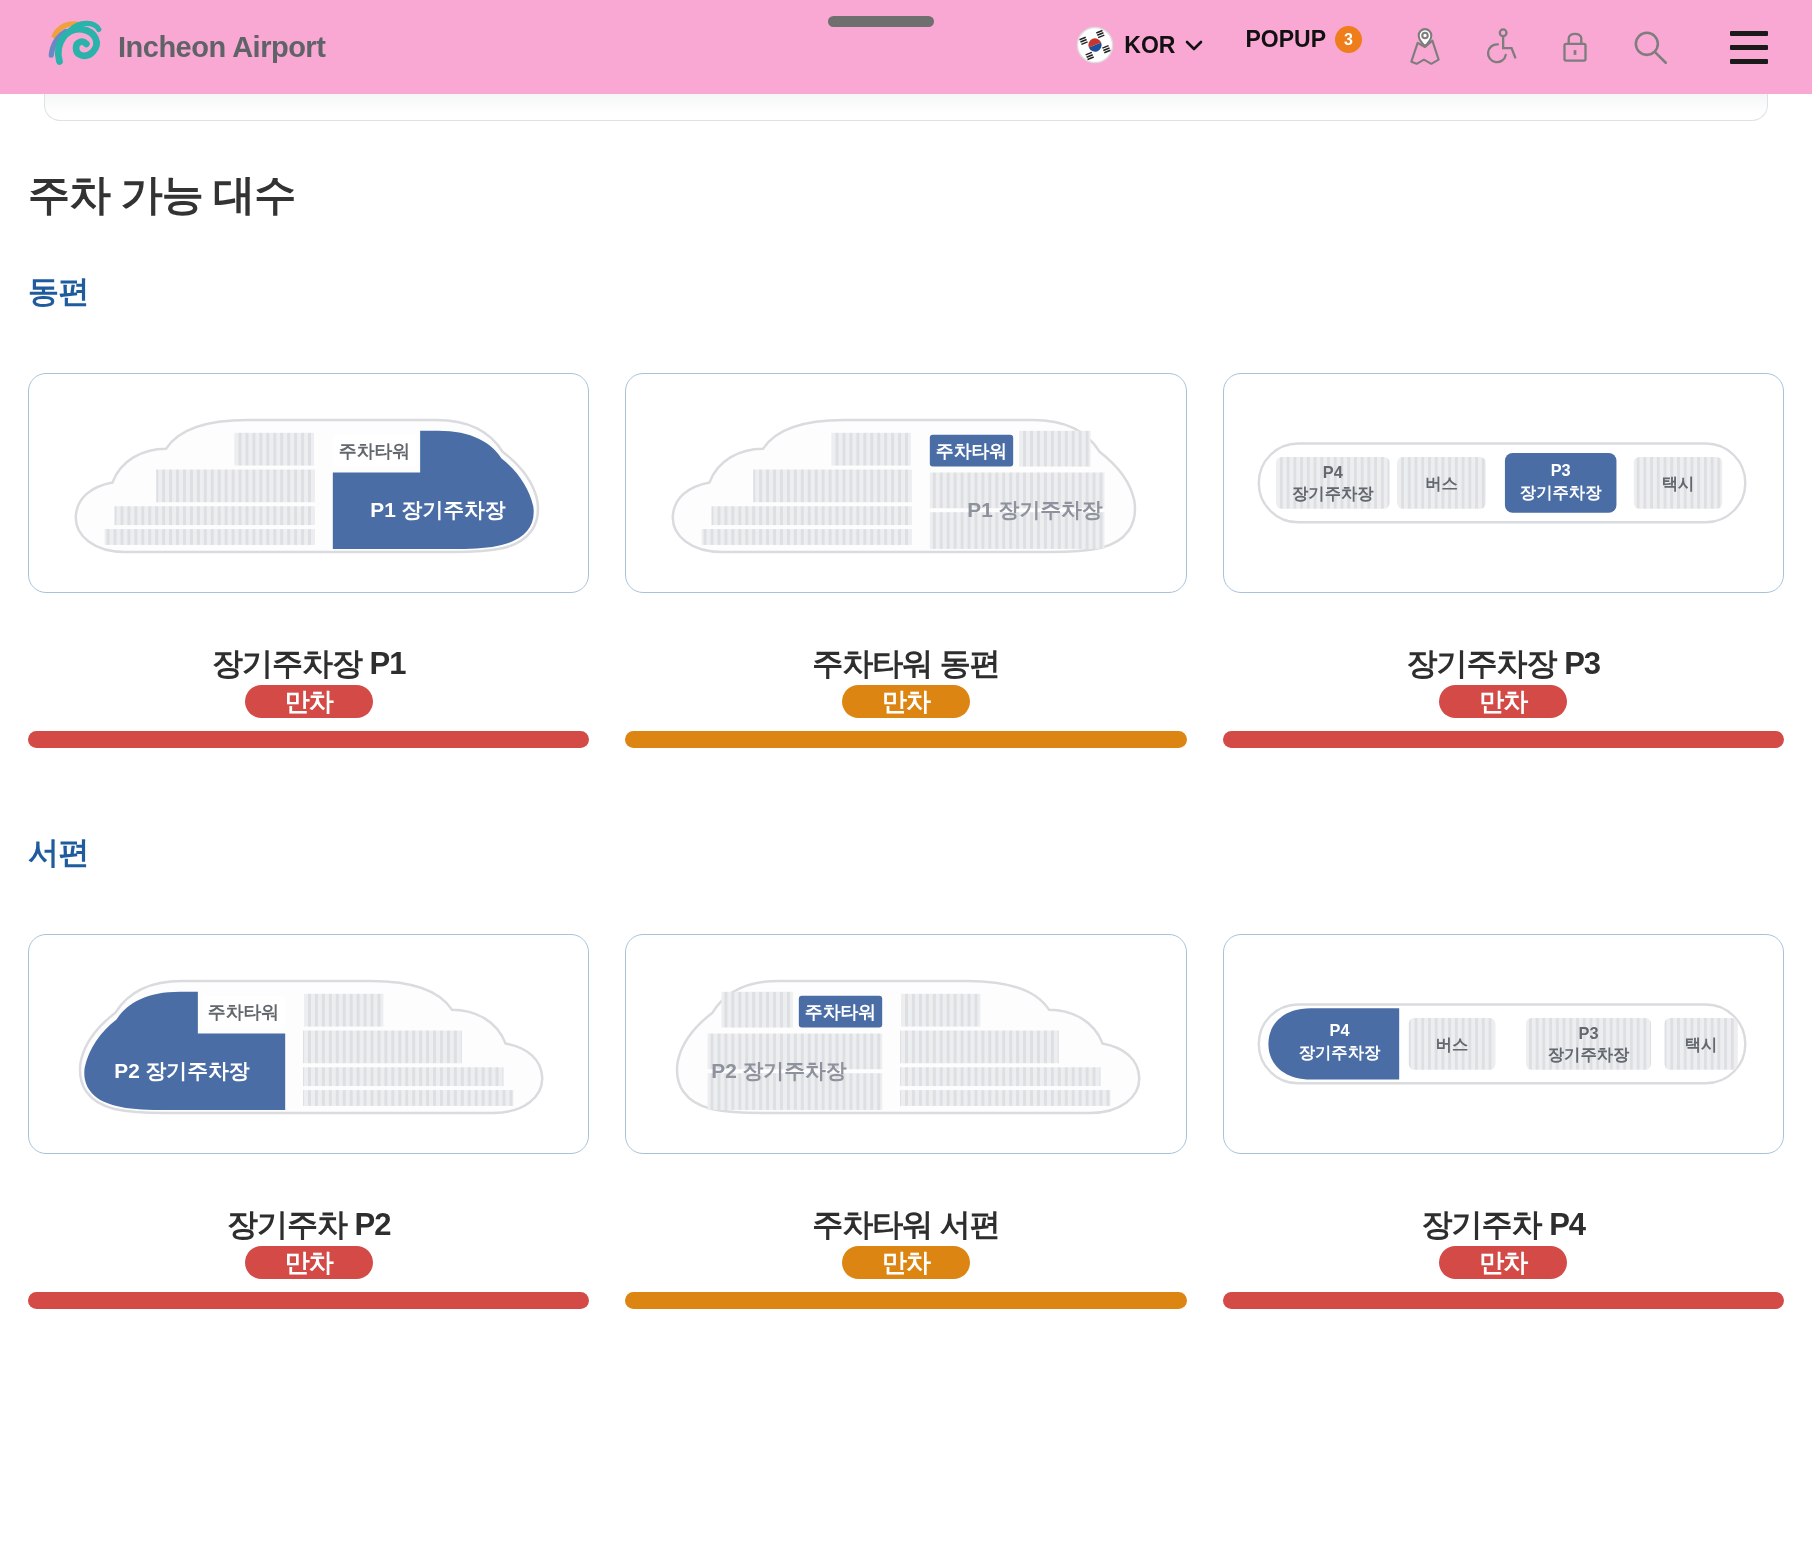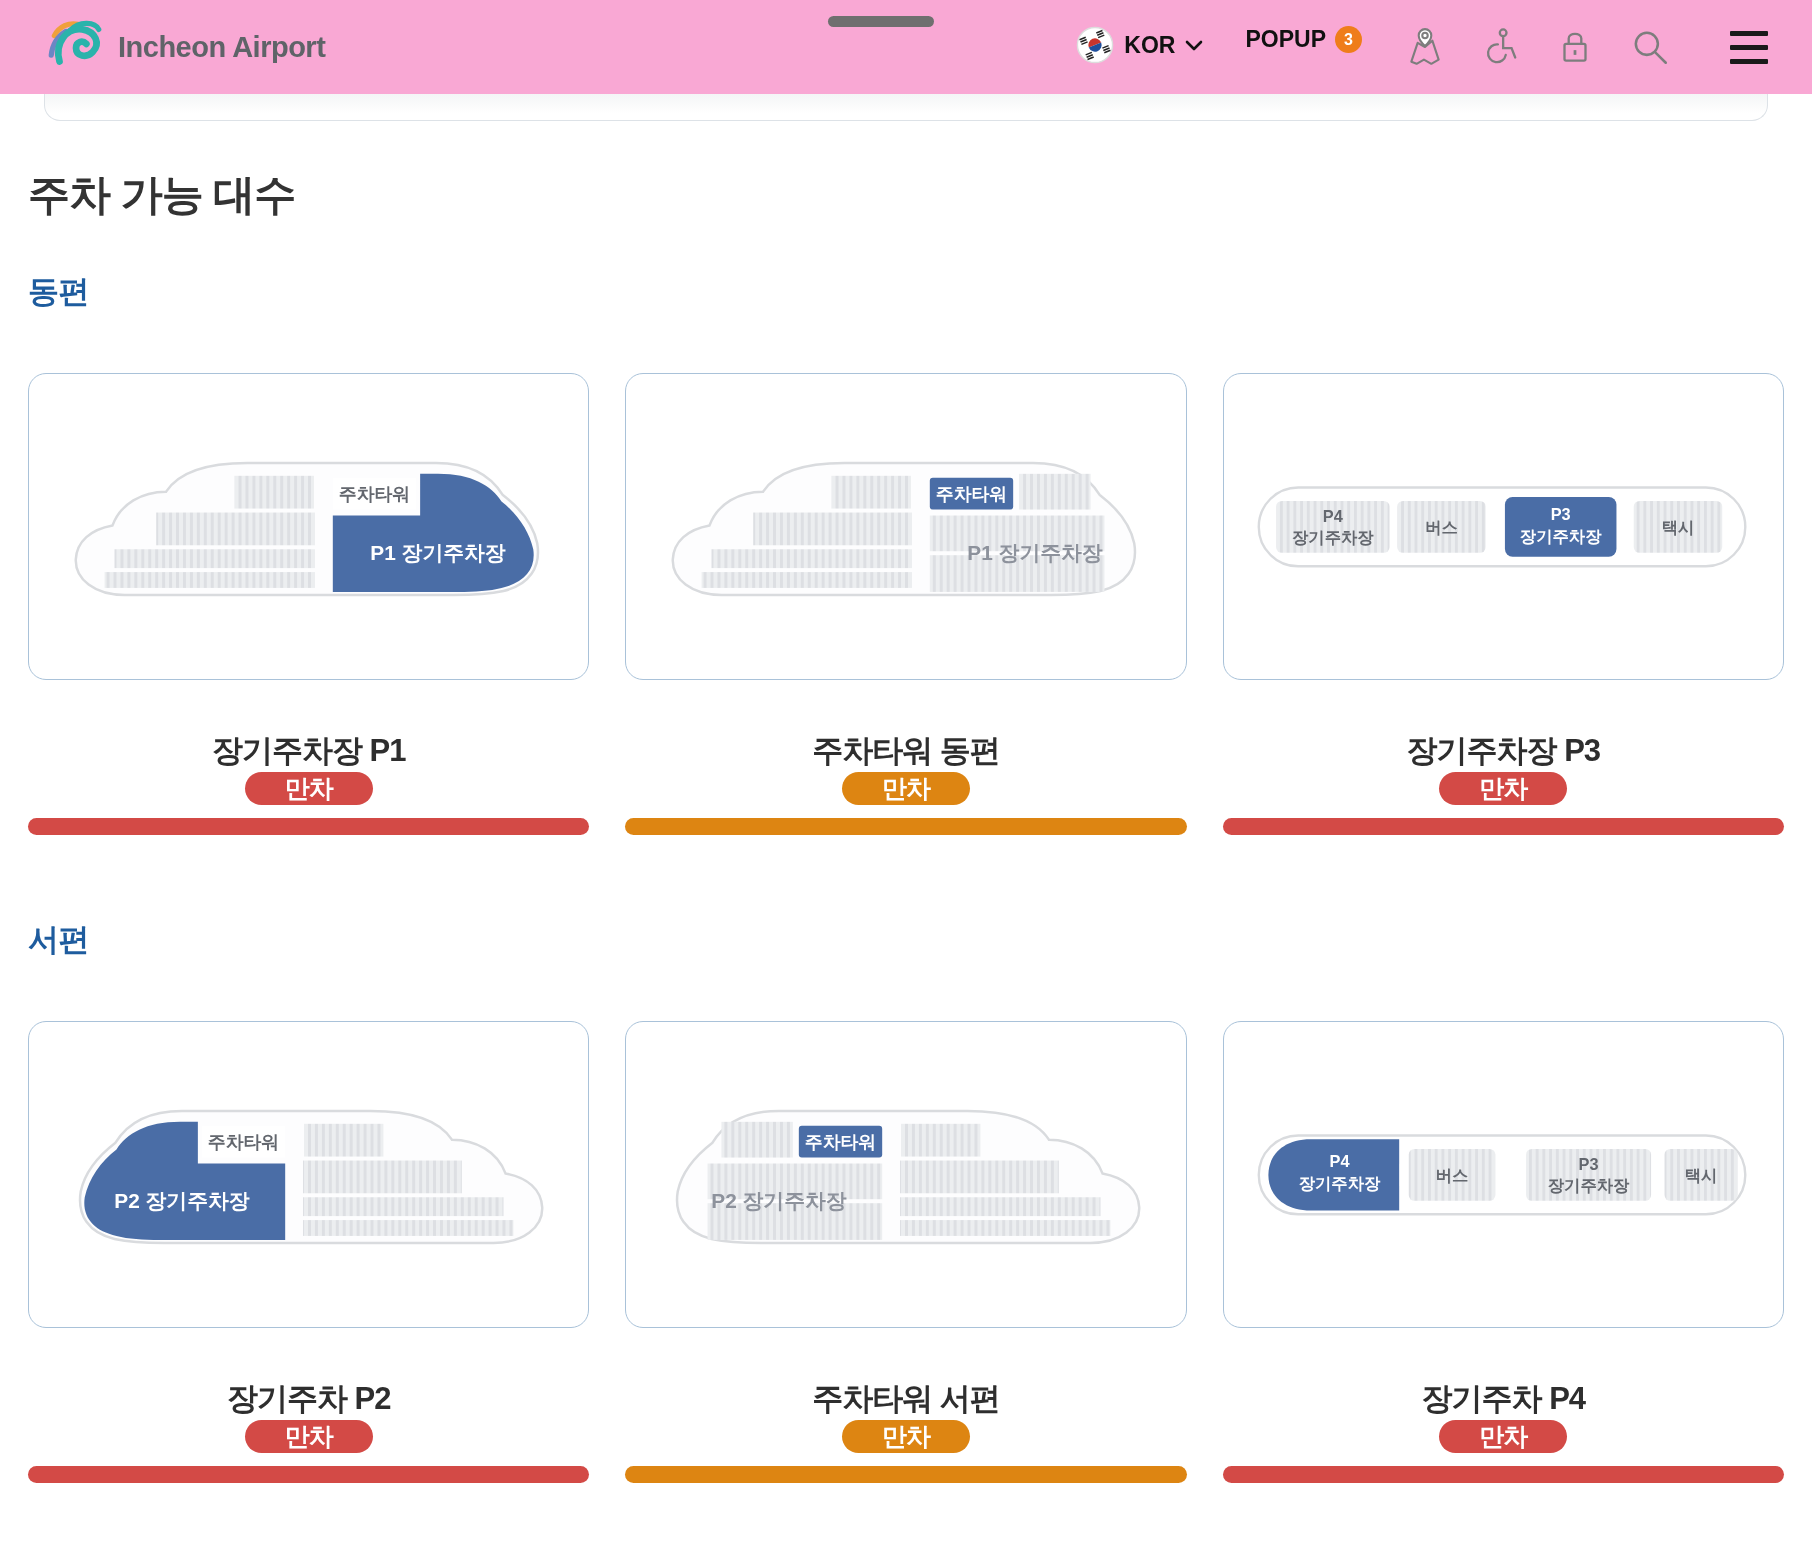--- a/index.html
+++ b/index.html
@@ -41,21 +41,21 @@
     border-radius: 0 0 16px 16px;
     background: linear-gradient(180deg, #f4f5f6, #ffffff 75%);
   }
   
   main { padding: 0 28px; }
   .page-title { font-size: 42px; font-weight: 700; color: #333; margin: 46px 0 0 0; letter-spacing: -1px; }
   .section-heading { font-size: 31px; font-weight: 700; margin: 48px 0 0 0; letter-spacing: -0.5px; }
   .section-heading.second { margin-top: 84px; }
   .cards-grid { display: grid; grid-template-columns: repeat(3, 1fr); column-gap: 36px; margin-top: 60px; }
   .map-box {
-    height: 307px; border: 1.5px solid #a9c2d9; border-radius: 18px;
+    height: 220px; border: 1.5px solid #a9c2d9; border-radius: 18px;
     display: flex; align-items: center; justify-content: center;
     background: #fff; cursor: pointer;
   }
   .card-info { display: flex; justify-content: space-between; align-items: center; margin-top: 50px; height: 58px; flex-direction: column; }
   .card-title { font-size: 31px; font-weight: 700; color: #2e2e2e; letter-spacing: -1px; }
   .badge {
     min-width: 128px; height: 56px; padding: 0 34px; border-radius: 30px;
     display: flex; align-items: center; justify-content: center;
     color: #fff; font-size: 25px; font-weight: 700; letter-spacing: -1px;
   }

